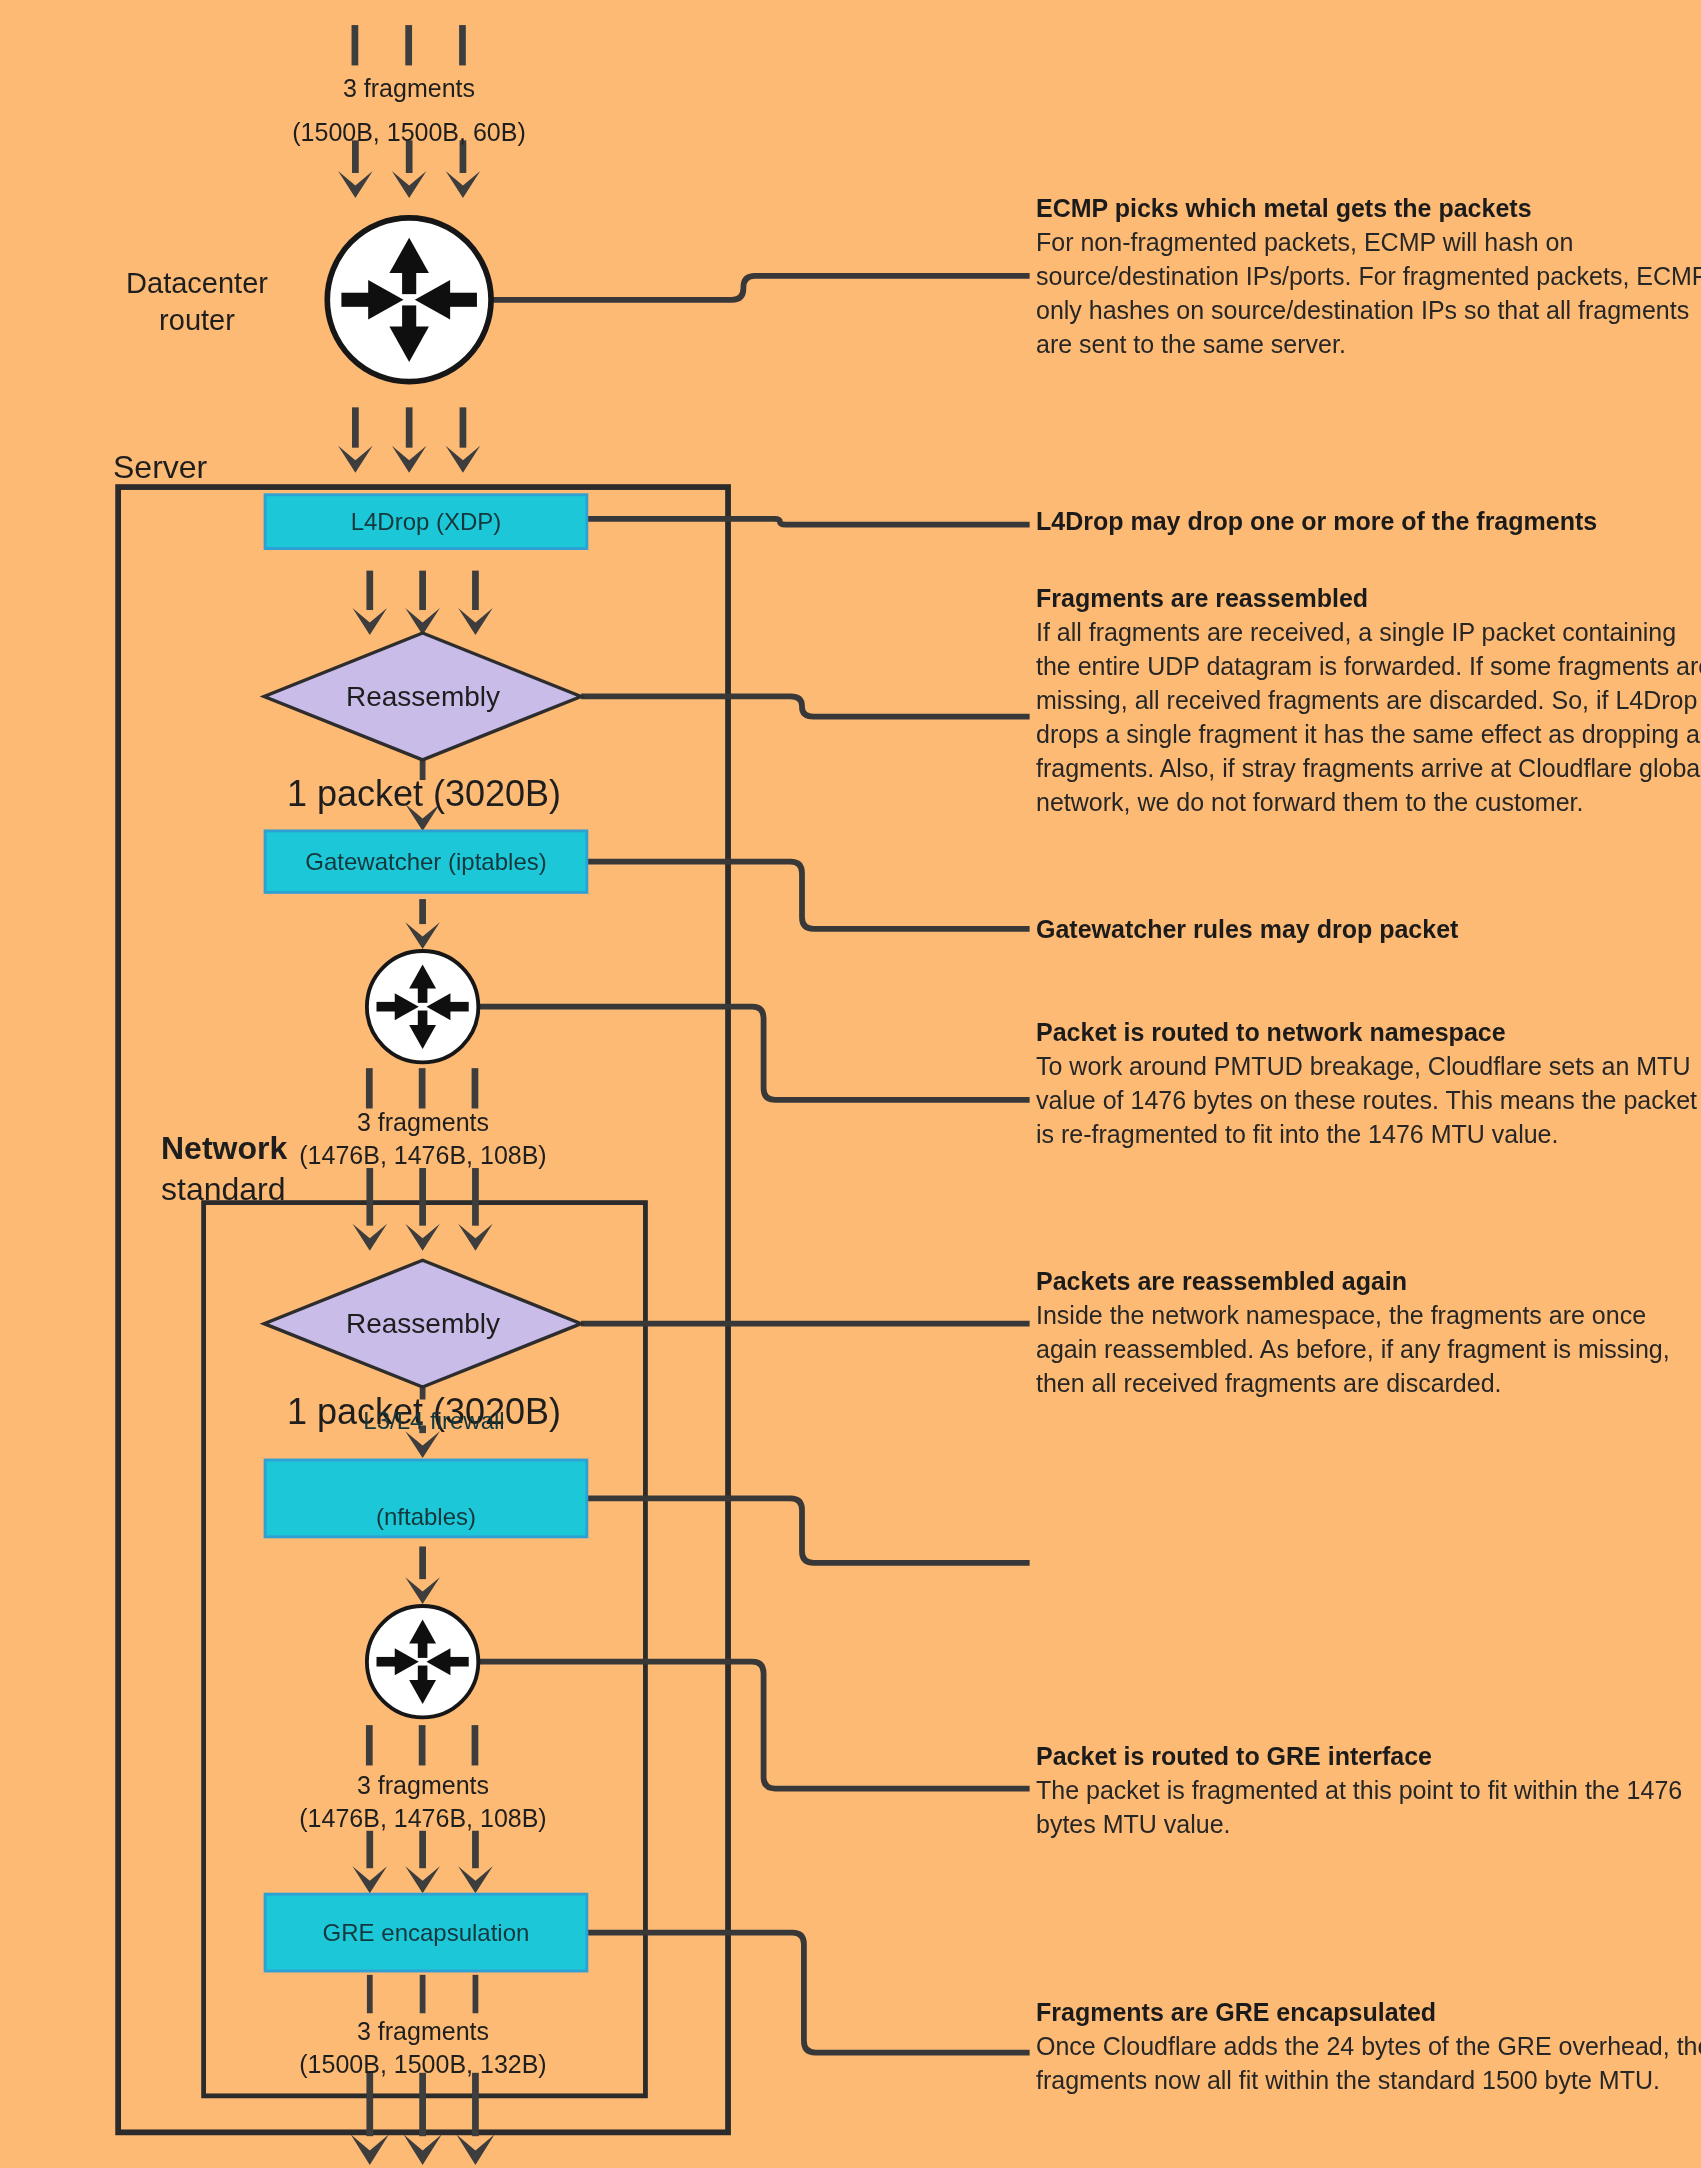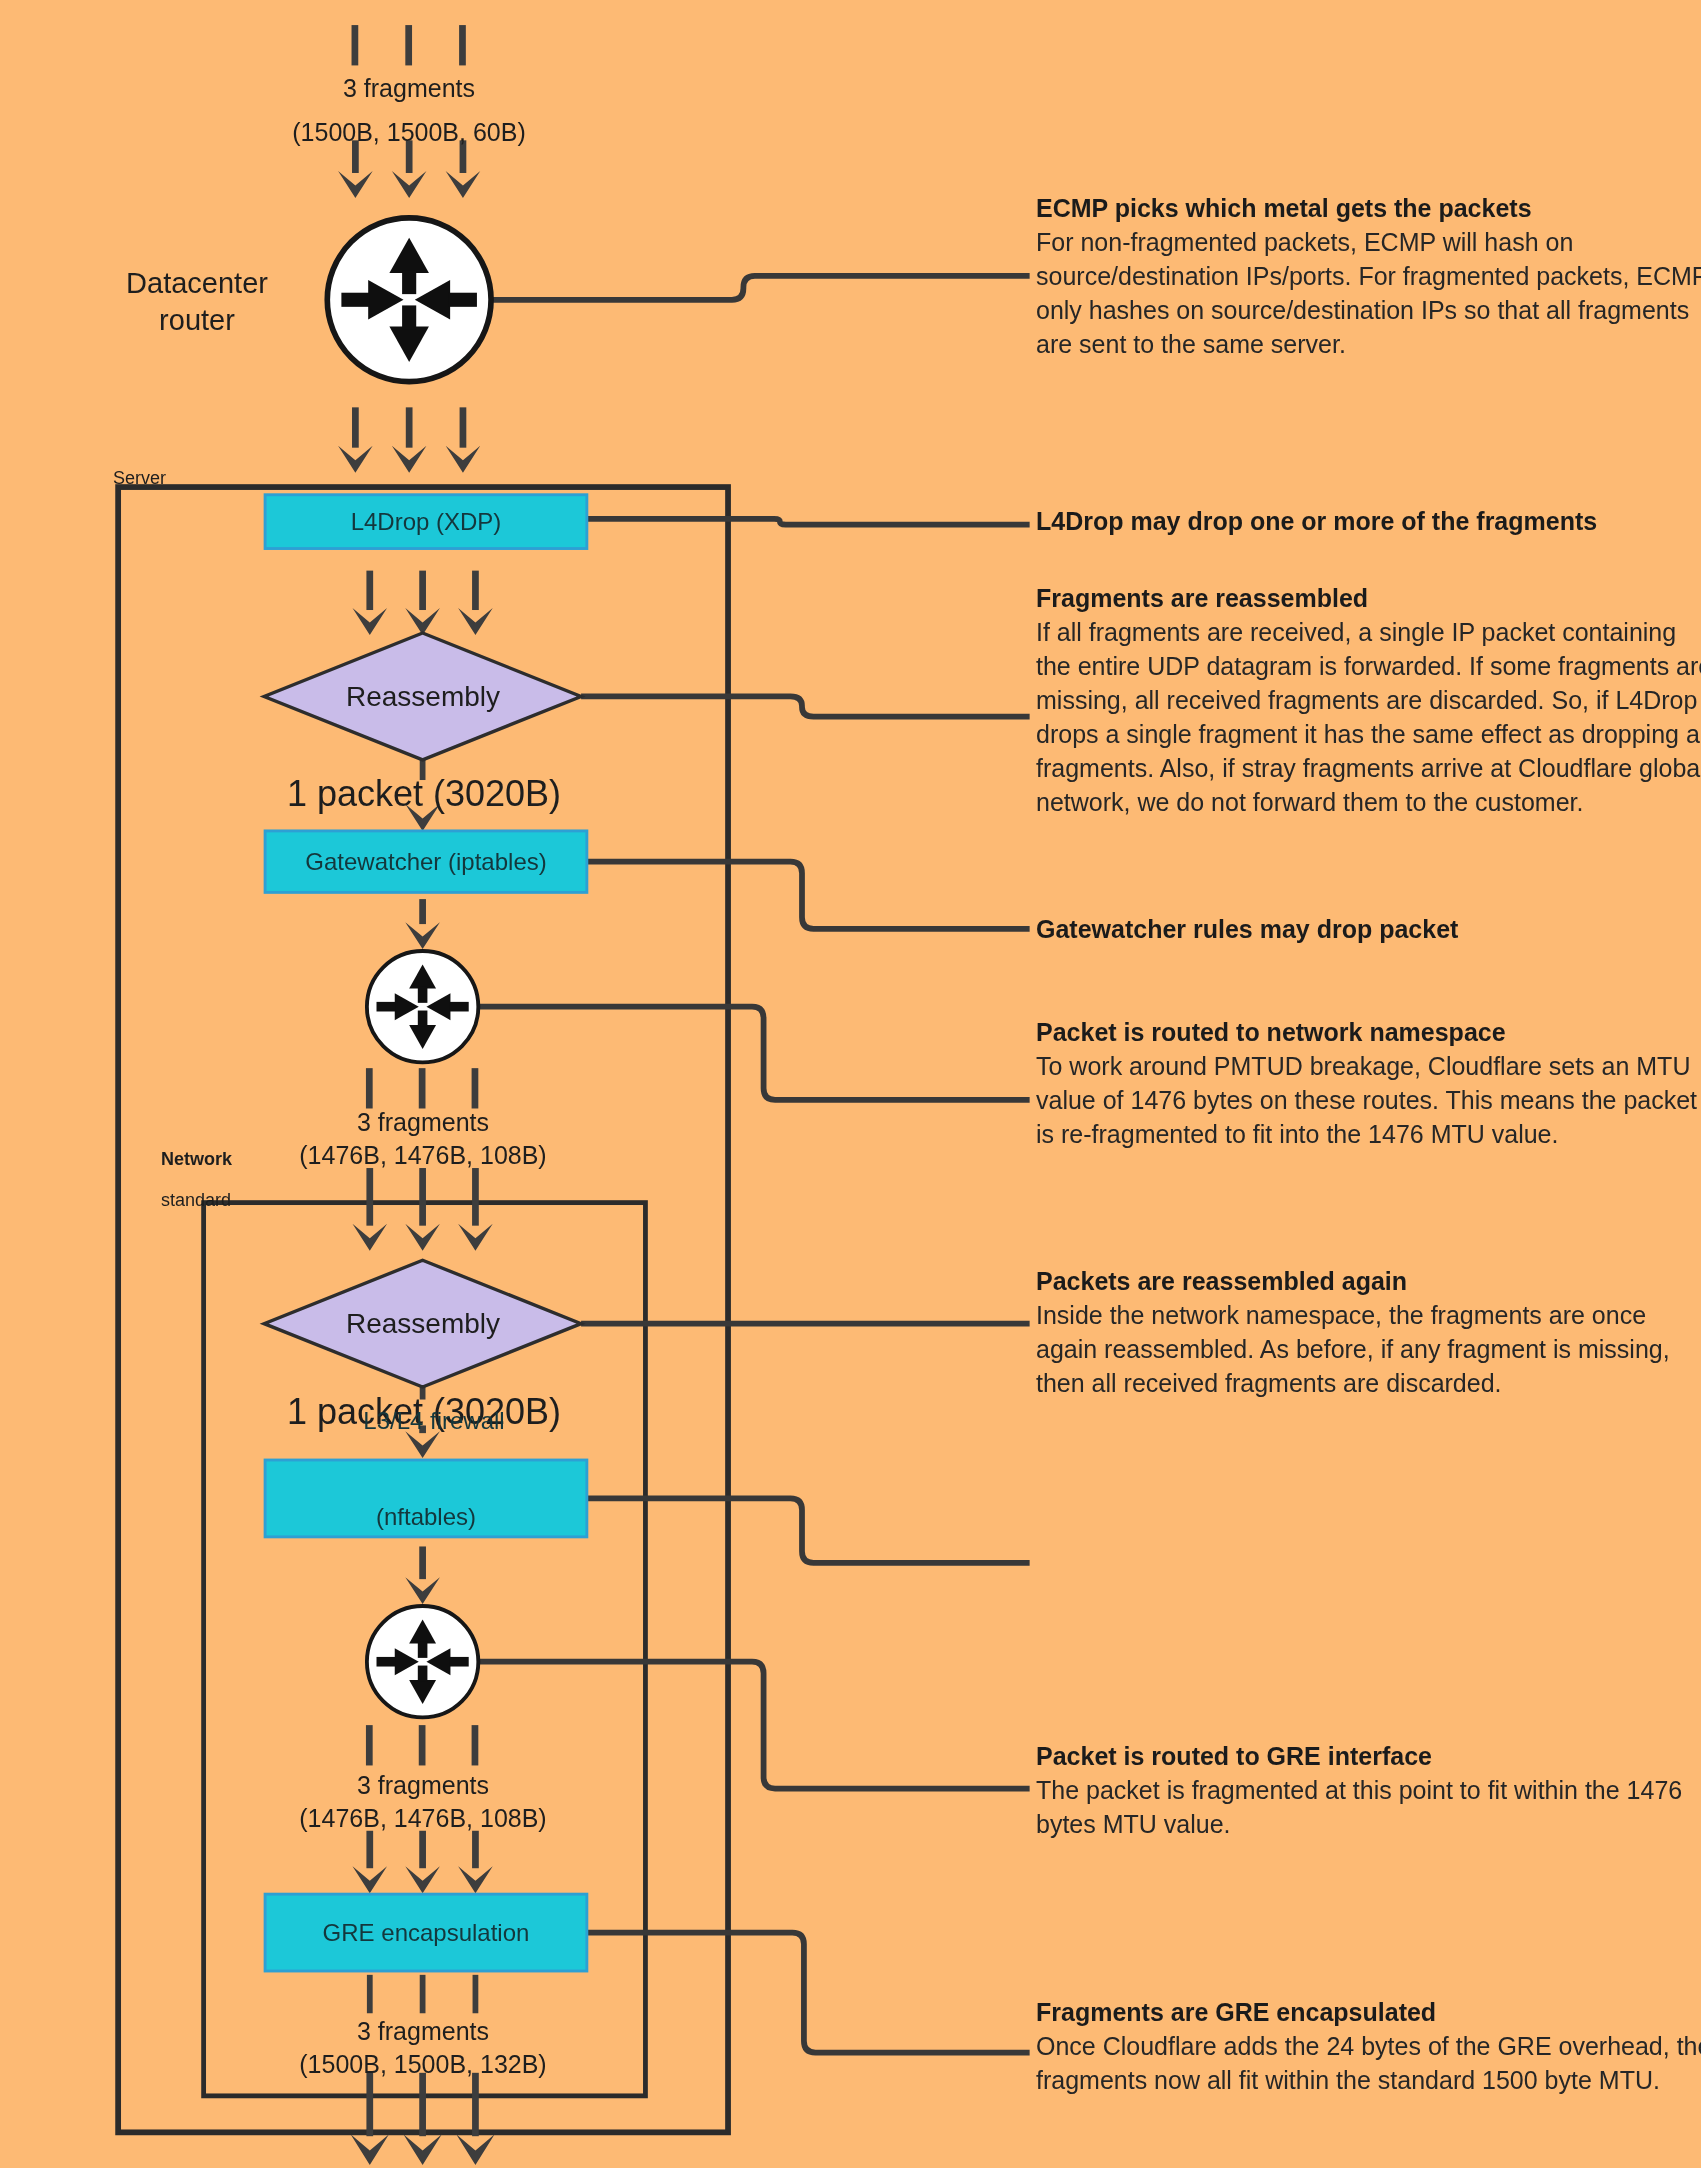--- a/index.html
+++ b/index.html
@@ -8,21 +8,21 @@
     font-family:"Liberation Sans", sans-serif;color:#1e1e1e;overflow:hidden;
   }
   #diagram-svg{position:absolute;left:0;top:0;}
   .lbl{position:absolute;transform:translate(-50%,-50%);white-space:nowrap;color:#1e1e1e;}
   .lbl.left{transform:translate(0,-50%);}
   .frag{font-size:25px;}
   .packet{font-size:36px;}
   .boxlbl{font-size:24px;color:#14373c;}
   .shapelbl{font-size:28px;}
   .big{font-size:29px;}
-  .containerlbl{font-size:18px;margin-top:11px;}
+  .containerlbl{font-size:32px;}
   .ann{position:absolute;left:1036px;width:677px;font-size:25px;line-height:34px;color:#262626;}
   .ann .hd{font-weight:700;color:#1b1b1b;}
   .ann .bd{font-weight:400;}
 </style>
 </head>
 <body>
 
 <div id="stage">
 
   <svg id="diagram-svg" width="1701" height="2168" viewBox="0 0 1771 2257">

